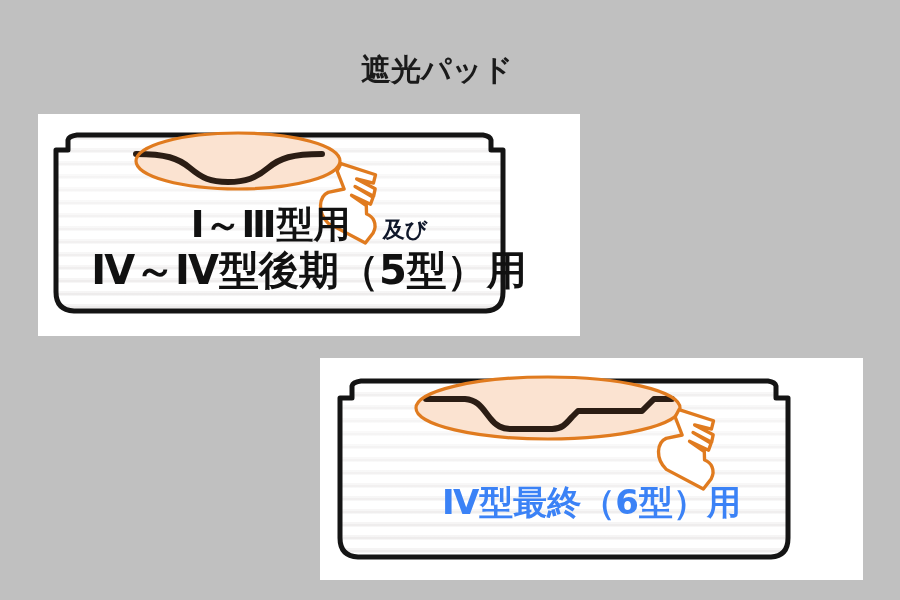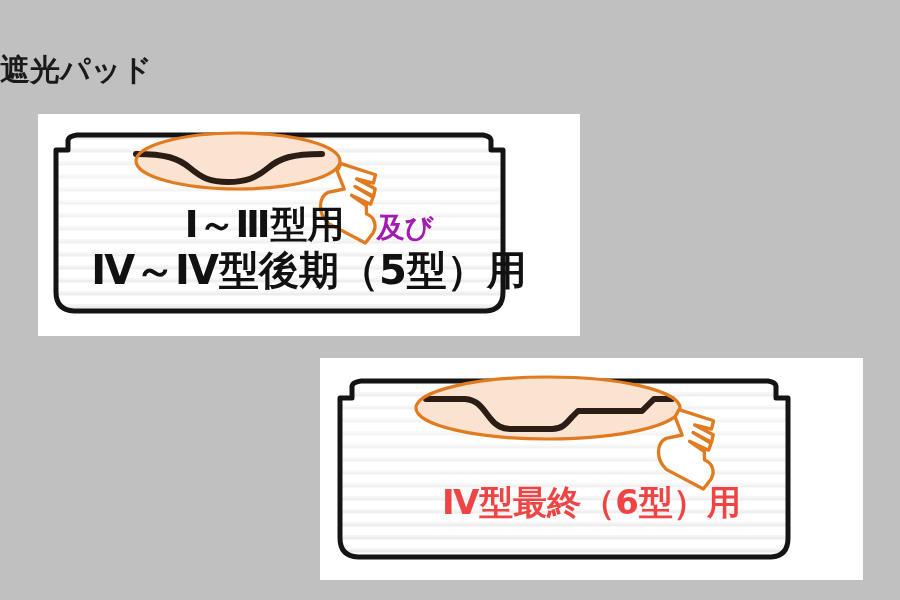--- a/index.html
+++ b/index.html
@@ -23,21 +23,21 @@
 
   
   .title-bar {
     position: absolute;
     left: 0;
     top: 18px;
     width: 900px;
     height: 74px;
     display: flex;
     align-items: flex-end;
-    justify-content: space-between;
+    justify-content: center;
     gap: 0px;
     pointer-events: none;
   }
   .title-sub {
     font-size: 30px;
     font-weight: 700;
     color: #1a1a1a;
     letter-spacing: 0px;
     line-height: 1;
     padding-bottom: 7px;
@@ -158,21 +158,21 @@
                  L 0,14
                  Z" fill="#ffffff" stroke="#e07b1f" stroke-width="3.2" stroke-linejoin="round" stroke-linecap="round"></path>
       </g>
 
       <text x="140" y="216" text-anchor="start" font-family="'DejaVu Sans','Liberation Sans',sans-serif" font-size="0" fill="#111111"></text>
     </svg>
 
     <div style="position:absolute; left:0; top:86px; width:542px; text-align:center; pointer-events:none;">
       <span style="font-size:37px;font-weight:700;color:#111;letter-spacing:0px;text-align:right;">Ⅰ～Ⅲ型用</span>
       <span style="display:inline-block;width:22px;"></span>
-      <span style="font-size:28px;font-weight:700;color:#a21caf;">及び</span>
+      <span style="font-size:22px;font-weight:700;color:#0f172a;">及び</span>
     </div>
     <div style="position:absolute; left:0; top:129px; width:542px; text-align:center; pointer-events:none;">
       <span style="font-size:40px;font-weight:700;color:#111;letter-spacing:0px;">Ⅳ～Ⅳ型後期（5型）用</span>
     </div>
   </div>
 
   <div class="panel" id="panel-2">
     <svg viewBox="0 0 543 222" preserveAspectRatio="none">
       <defs>
         <pattern id="stripes2" width="10" height="13" patternUnits="userSpaceOnUse">
@@ -257,17 +257,17 @@
                  L 56,62
                  L 16,62
                  C 2,58 -4,44 2,36
                  L 14,26
                  L 0,14
                  Z" fill="#ffffff" stroke="#e07b1f" stroke-width="3.2" stroke-linejoin="round" stroke-linecap="round"></path>
       </g>
     </svg>
 
     <div style="position:absolute; left:0; top:122px; width:543px; text-align:center; pointer-events:none;">
-      <span style="font-size:34px;font-weight:700;color:#ef4444;letter-spacing:0px;">Ⅳ型最終（6型）用</span>
+      <span style="font-size:34px;font-weight:700;color:#3b82f6;letter-spacing:0px;">Ⅳ型最終（6型）用</span>
     </div>
   </div>
 
 </div>
 
 </body></html>

